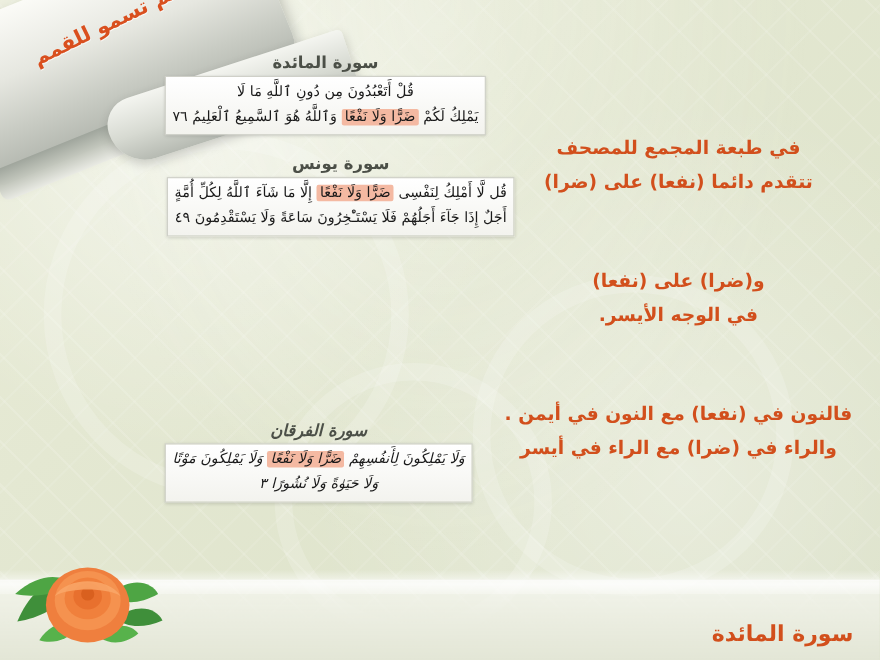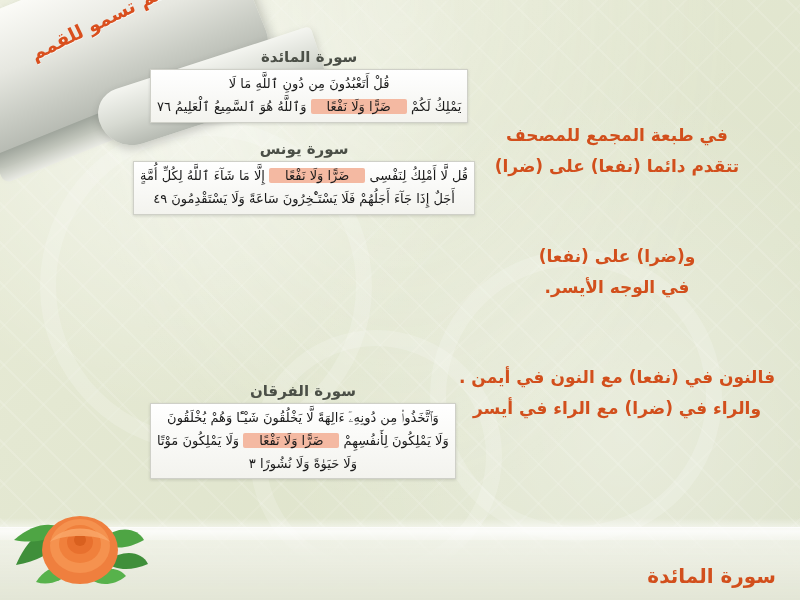--- a/index.html
+++ b/index.html
@@ -138,26 +138,26 @@
     display: inline-block;
   }
   .ayah-line {
     font-family: "DejaVu Sans", sans-serif;
     font-size: 13px;
     color: #1a1a1a;
     line-height: 1.75;
     white-space: nowrap;
     letter-spacing: 0.2px;
   }
-  .hl { background: #f4b9a2; border-radius: 2px; padding: 0 16px; }
+  .hl { background: #f4b9a2; border-radius: 2px; padding: 0 3px; }
 
   #g1 { left: 150px; top: 48px; }
-  #g2 { left: 133px; top: 140px; }
+  #g2 { left: 152px; top: 140px; }
   #g3 { left: 160px; top: 285px; }
-  #g4 { left: 150px; top: 382px; }
+  #g4 { left: 150px; top: 382px; font-style: italic; }
 
   
   #bottom-band {
     position: absolute;
     left: 0;
     bottom: 0;
     width: 800px;
     height: 72px;
     background: linear-gradient(180deg, rgba(255,255,255,0.55) 0%, rgba(236,238,226,0.95) 45%, #e3e6d6 100%);
     border-top: 1px solid rgba(255,255,255,0.8);
@@ -212,21 +212,20 @@
     <div class="ayah-box">
       <div class="ayah-line"><span>قُل لَّا أَمْلِكُ لِنَفْسِى </span><span class="hl">ضَرًّا وَلَا نَفْعًا</span><span> إِلَّا مَا شَآءَ ٱللَّهُ لِكُلِّ أُمَّةٍ</span></div>
       <div class="ayah-line"><span>أَجَلٌ إِذَا جَآءَ أَجَلُهُمْ فَلَا يَسْتَـْٔخِرُونَ سَاعَةً وَلَا يَسْتَقْدِمُونَ ٤٩</span></div>
     </div>
   </div>
 
 
   <div class="verse-group" id="g4">
     <div class="surah-label">سورة الفرقان</div>
     <div class="ayah-box">
-      <div class="ayah-line"><span>وَٱتَّخَذُوا۟ مِن دُونِهِۦٓ ءَالِهَةً لَّا يَخْلُقُونَ شَيْـًٔا وَهُمْ يُخْلَقُونَ</span></div>
       <div class="ayah-line"><span>وَلَا يَمْلِكُونَ لِأَنفُسِهِمْ </span><span class="hl">ضَرًّا وَلَا نَفْعًا</span><span> وَلَا يَمْلِكُونَ مَوْتًا</span></div>
       <div class="ayah-line"><span>وَلَا حَيَوٰةً وَلَا نُشُورًا ٣</span></div>
     </div>
   </div>
 
   <div id="commentary">
     <div class="note-block">
         <div class="line">في طبعة المجمع للمصحف</div>
         <div class="line">تتقدم دائما (نفعا) على (ضرا)</div>
       </div>

